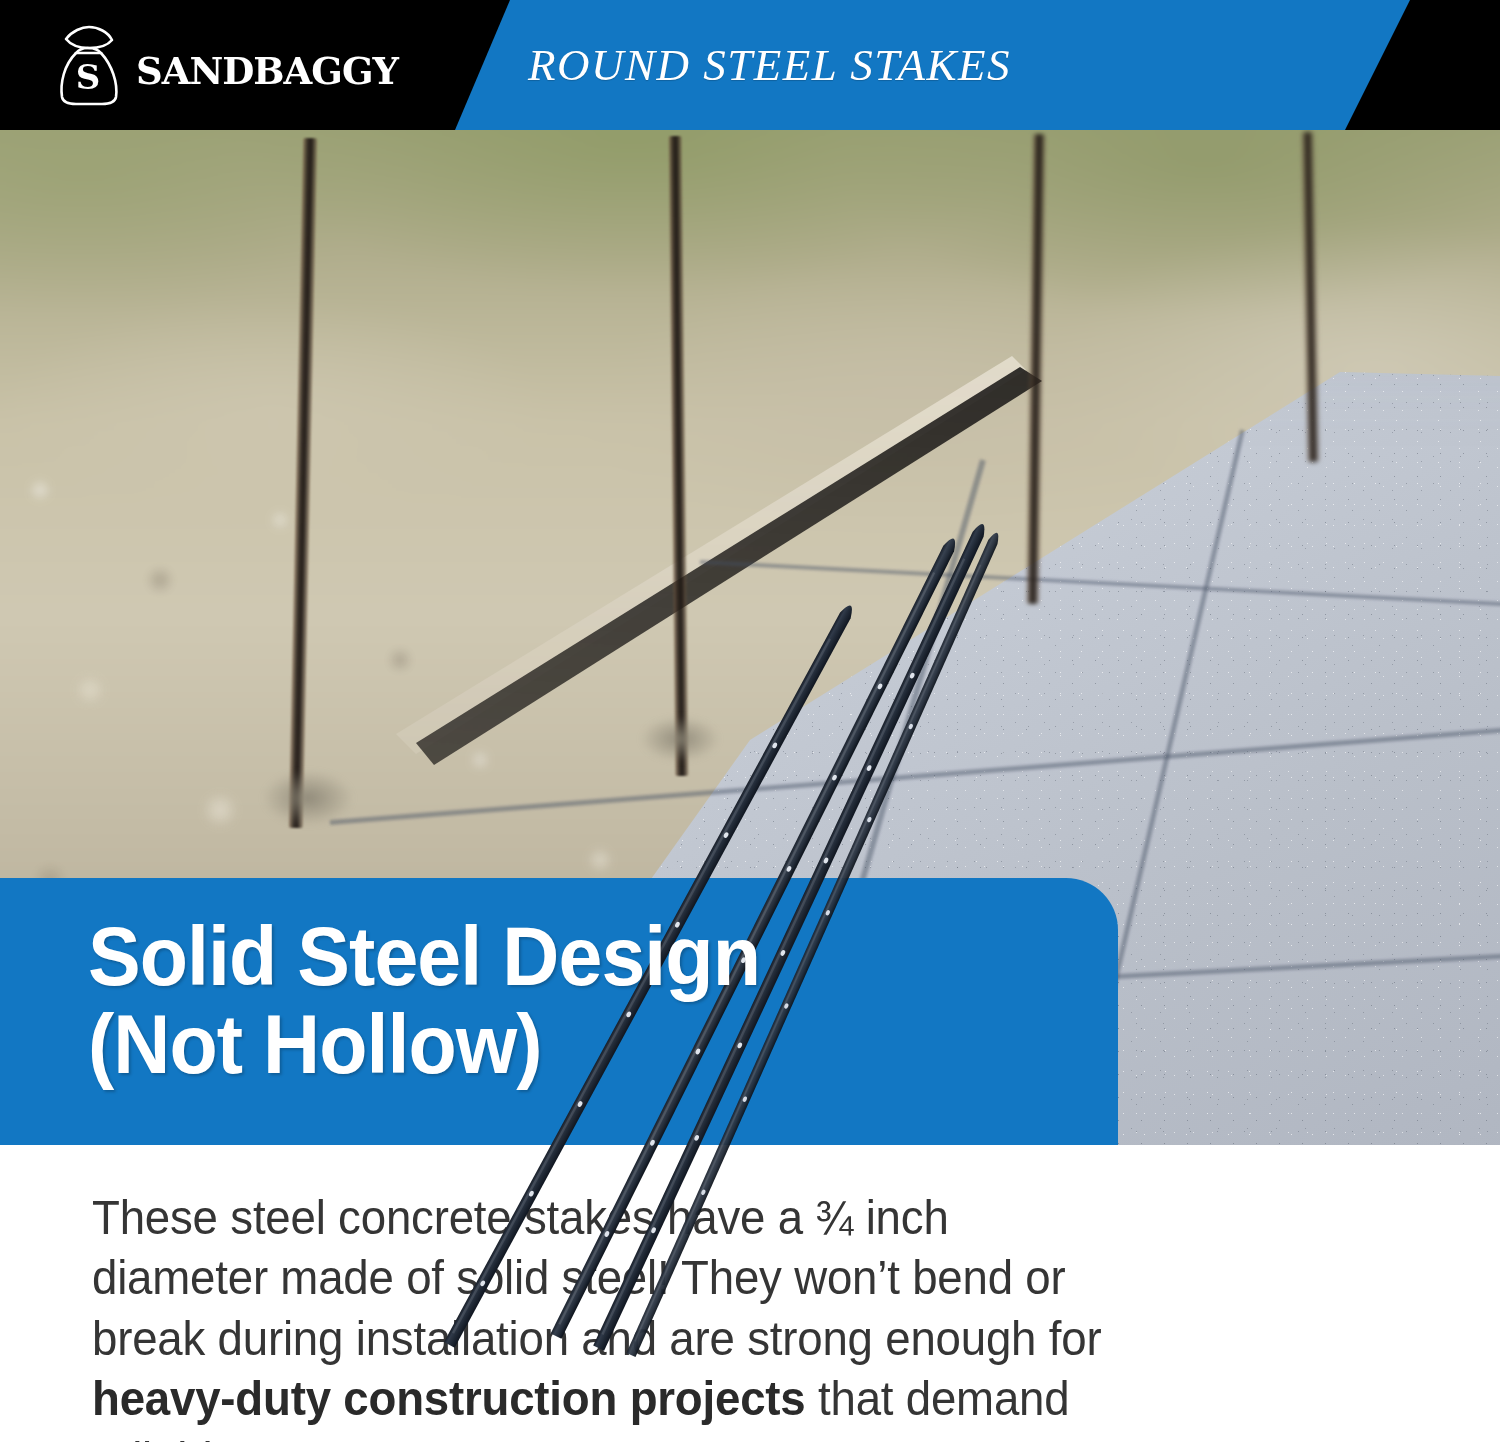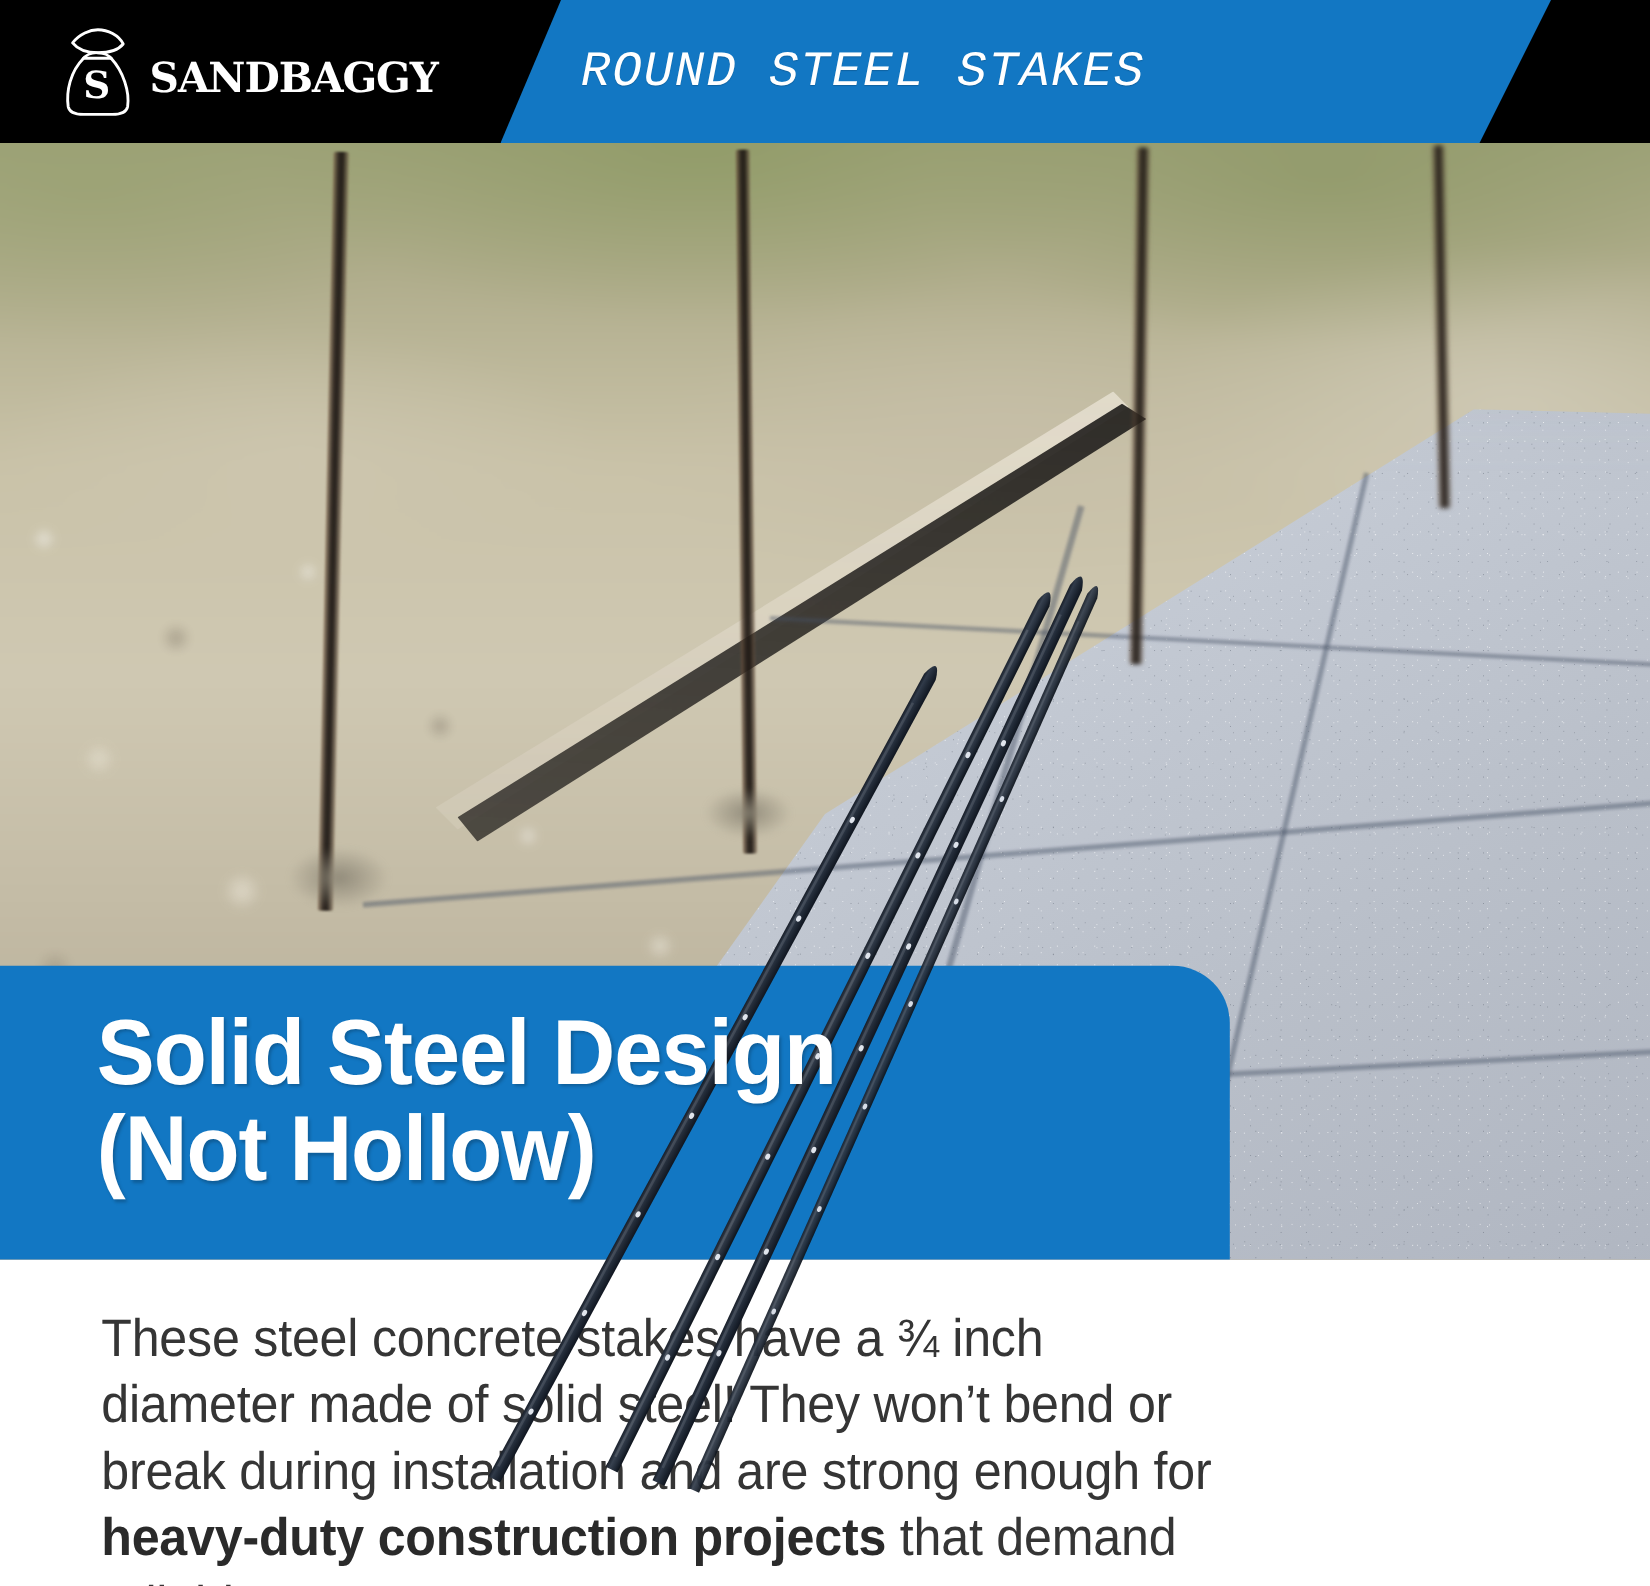--- a/index.html
+++ b/index.html
@@ -54,21 +54,21 @@
     font-variant:small-caps;
     white-space:nowrap;
     transform:scaleY(1.02);
   }
   .header-title {
     position:absolute;
     left:528px; top:0;
     height:130px;
     display:flex; align-items:center;
     color:#ffffff;
-    font-family:Liberation Mono, monospace;
+    font-family:Liberation Serif, serif;
     font-weight:normal;
     font-style:italic;
     font-size:45px;
     letter-spacing:1.5px;
     white-space:nowrap;
     text-shadow:0 1px 1px rgba(0,0,0,.18);
     z-index:3;
   }
 
   

